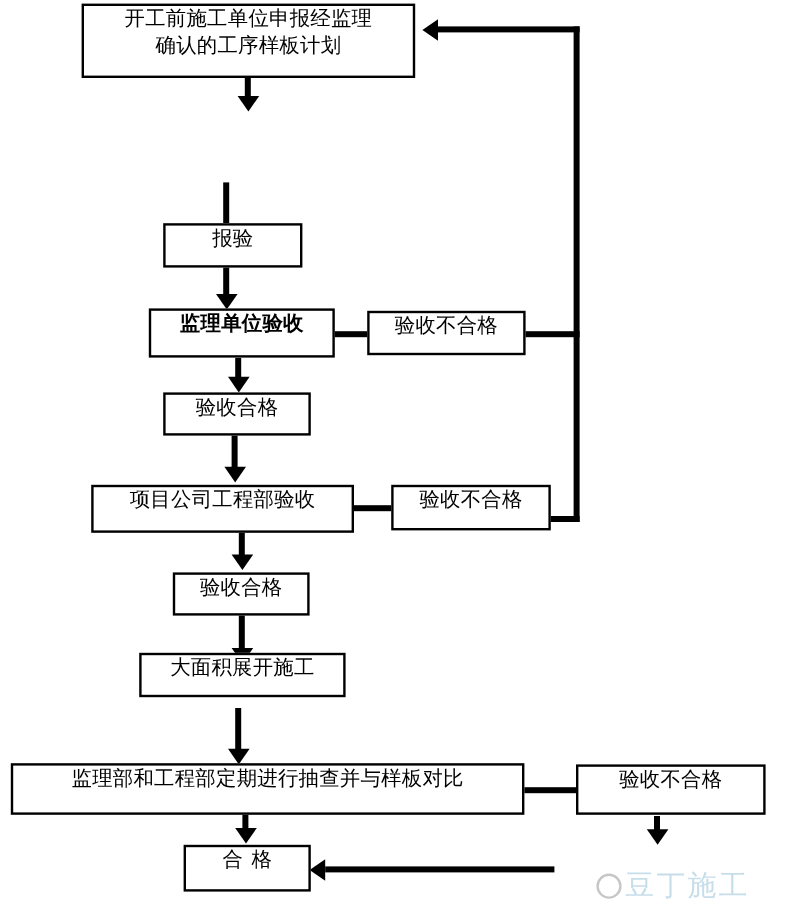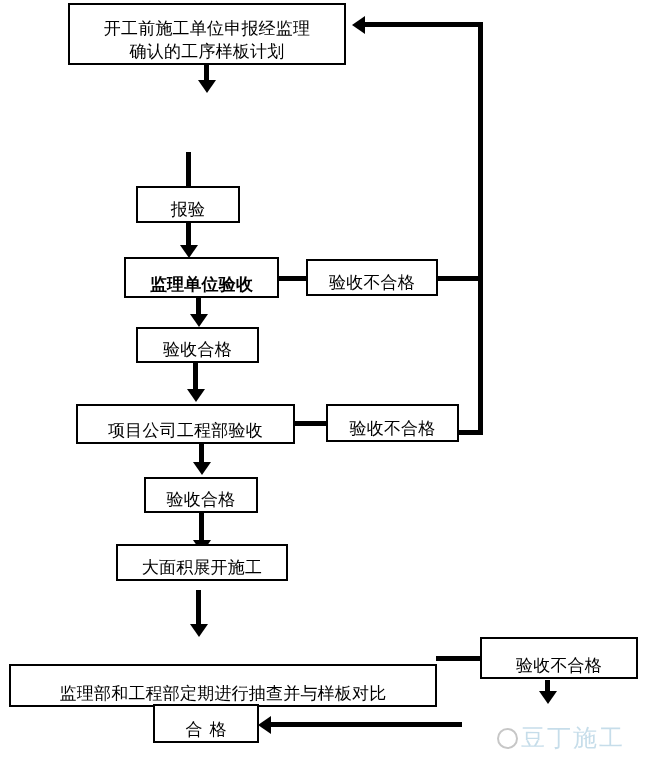--- a/index.html
+++ b/index.html
@@ -14,21 +14,21 @@
     background: #ffffff;
     font-family: "Liberation Sans", "DejaVu Sans", sans-serif;
     overflow: hidden;
   }
   .node {
     position: absolute;
     box-sizing: border-box;
     border: 2px solid #000000;
     background: #ffffff;
     display: flex;
-    align-items: flex-end;
+    align-items: flex-start;
     justify-content: center;
     text-align: center;
     color: #000000;
     font-size: 17px;
     line-height: 1.28;
     letter-spacing: 0.2px;
     z-index: 3;
   }
   .node.two-line { line-height: 1.32; }
   .node.spaced { letter-spacing: 7px; text-indent: 7px; }
@@ -134,21 +134,21 @@
 
   <div class="hline" style="left:271px; top:722px; width:191px;"></div>
   <div class="arrow-left" style="left:258px; top:716px;"></div>
 
   <div class="node two-line" style="left:68px; top:3px; width:278px; height:62px;">
     <span style="white-space:pre-line;">开工前施工单位申报经监理
 确认的工序样板计划</span>
   </div>
 
 
-  <div class="node" style="left:136px; top:186px; width:104px; height:37px;">
+  <div class="node" style="left:136px; top:186px; width:116px; height:37px;">
     <span>报验</span>
   </div>
 
   <div class="node" style="left:124px; top:257px; width:155px; height:41px;font-weight:bold;">
     <span>监理单位验收</span>
   </div>
 
   <div class="node" style="left:306px; top:259px; width:132px; height:37px;">
     <span>验收不合格</span>
   </div>
@@ -166,21 +166,21 @@
   </div>
 
   <div class="node" style="left:144px; top:477px; width:114px; height:36px;">
     <span>验收合格</span>
   </div>
 
   <div class="node" style="left:116px; top:544px; width:172px; height:37px;">
     <span>大面积展开施工</span>
   </div>
 
-  <div class="node" style="left:9px; top:636px; width:428px; height:43px;margin-top:28px;">
+  <div class="node" style="left:9px; top:636px; width:428px; height:43px;">
     <span>监理部和工程部定期进行抽查并与样板对比</span>
   </div>
 
   <div class="node" style="left:480px; top:637px; width:158px; height:42px;">
     <span>验收不合格</span>
   </div>
 
   <div class="node spaced" style="left:153px; top:704px; width:106px; height:39px;">
     <span>合格</span>
   </div>

